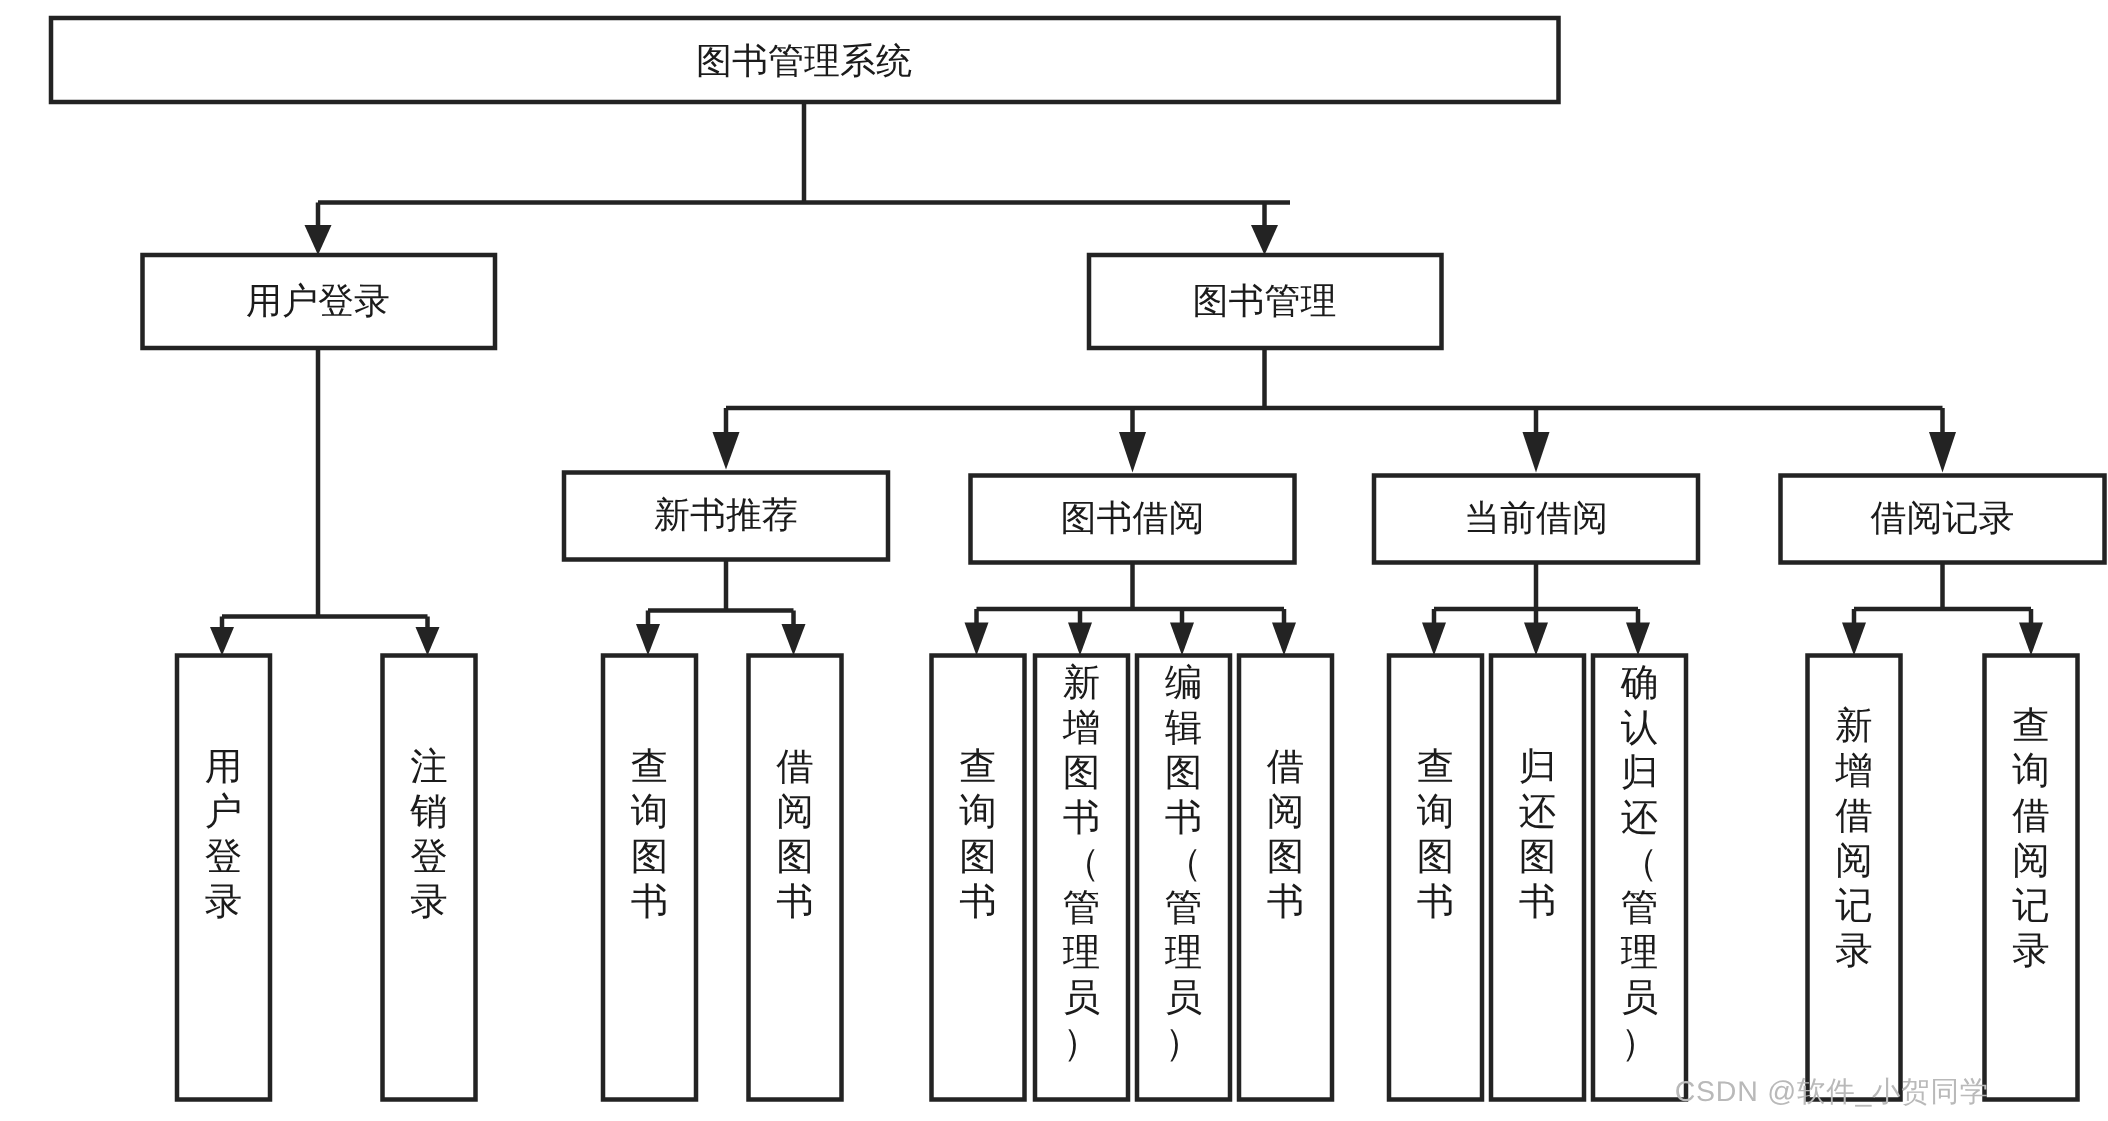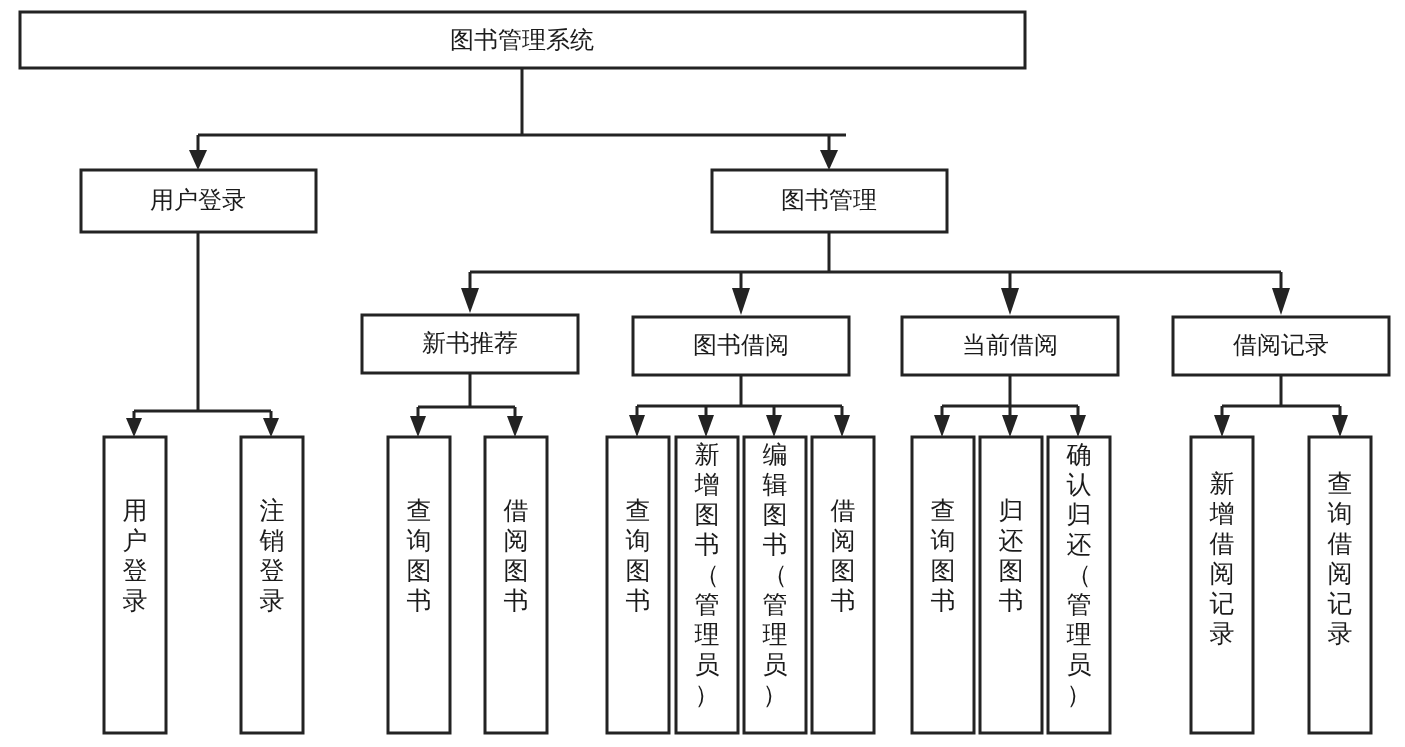--- a/index.html
+++ b/index.html
@@ -9,21 +9,21 @@
   }
   body {
     width: 1405px;
     height: 747px;
     font-family: "Liberation Sans", "DejaVu Sans", sans-serif;
     overflow: hidden;
     position: relative;
   }
   #diagram-root {
     position: absolute;
-    left: 0;
+    left: 14px;
     top: 0;
     width: 1320px;
     height: 747px;
   }
   svg.flowchart {
     display: block;
     width: 1405px;
     height: 747px;
   }
   .node-box {
@@ -231,14 +231,15 @@
     <text class="node-label-v" x="1222" y="492"><tspan x="1222" y="492">新</tspan><tspan x="1222" y="522">增</tspan><tspan x="1222" y="552">借</tspan><tspan x="1222" y="582">阅</tspan><tspan x="1222" y="612">记</tspan><tspan x="1222" y="642">录</tspan></text>
   </g>
 
   <g>
     <rect class="node-box" x="1309" y="437" width="62" height="296"></rect>
     <text class="node-label-v" x="1340" y="492"><tspan x="1340" y="492">查</tspan><tspan x="1340" y="522">询</tspan><tspan x="1340" y="552">借</tspan><tspan x="1340" y="582">阅</tspan><tspan x="1340" y="612">记</tspan><tspan x="1340" y="642">录</tspan></text>
   </g>
 
 </svg>
 
+<div class="watermark">CSDN @软件_小贺同学</div>
 
 </div>
 
 </body></html>

